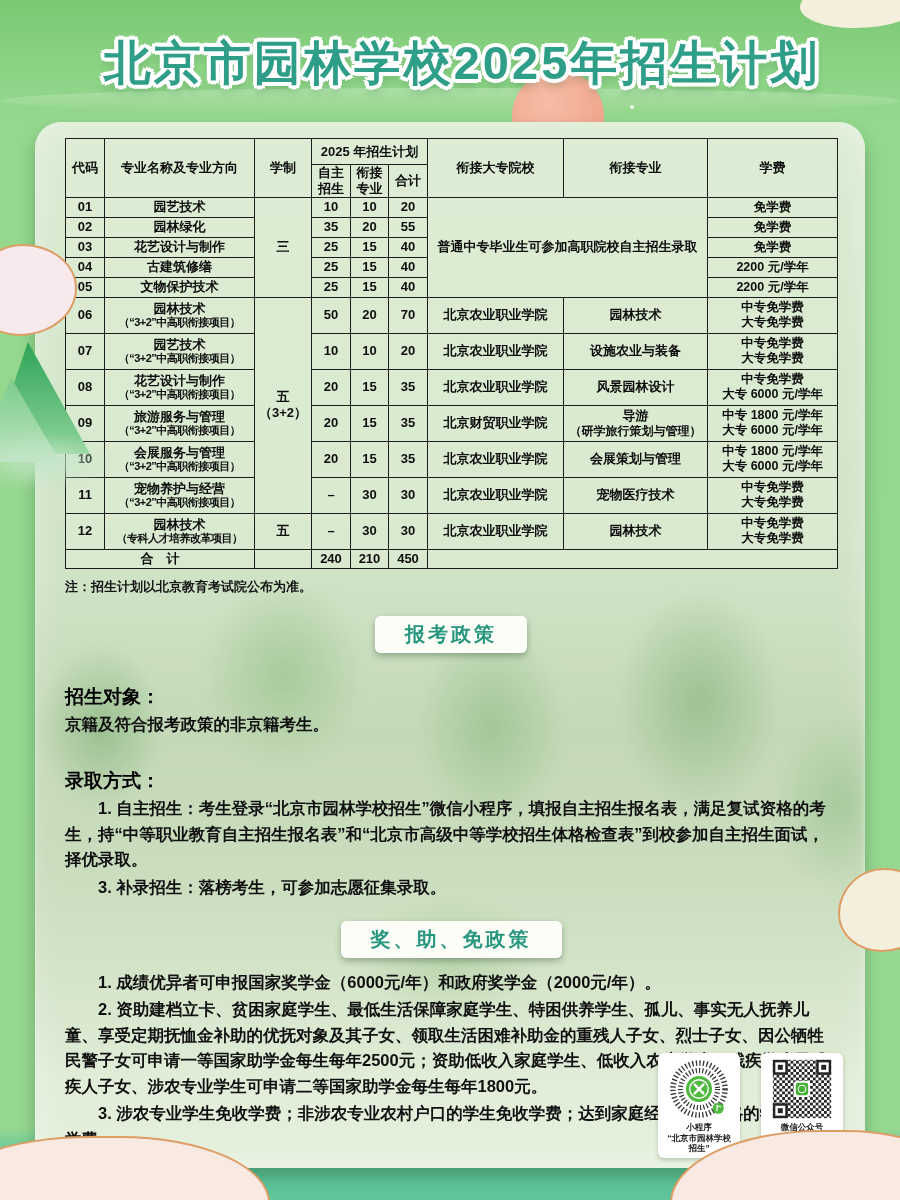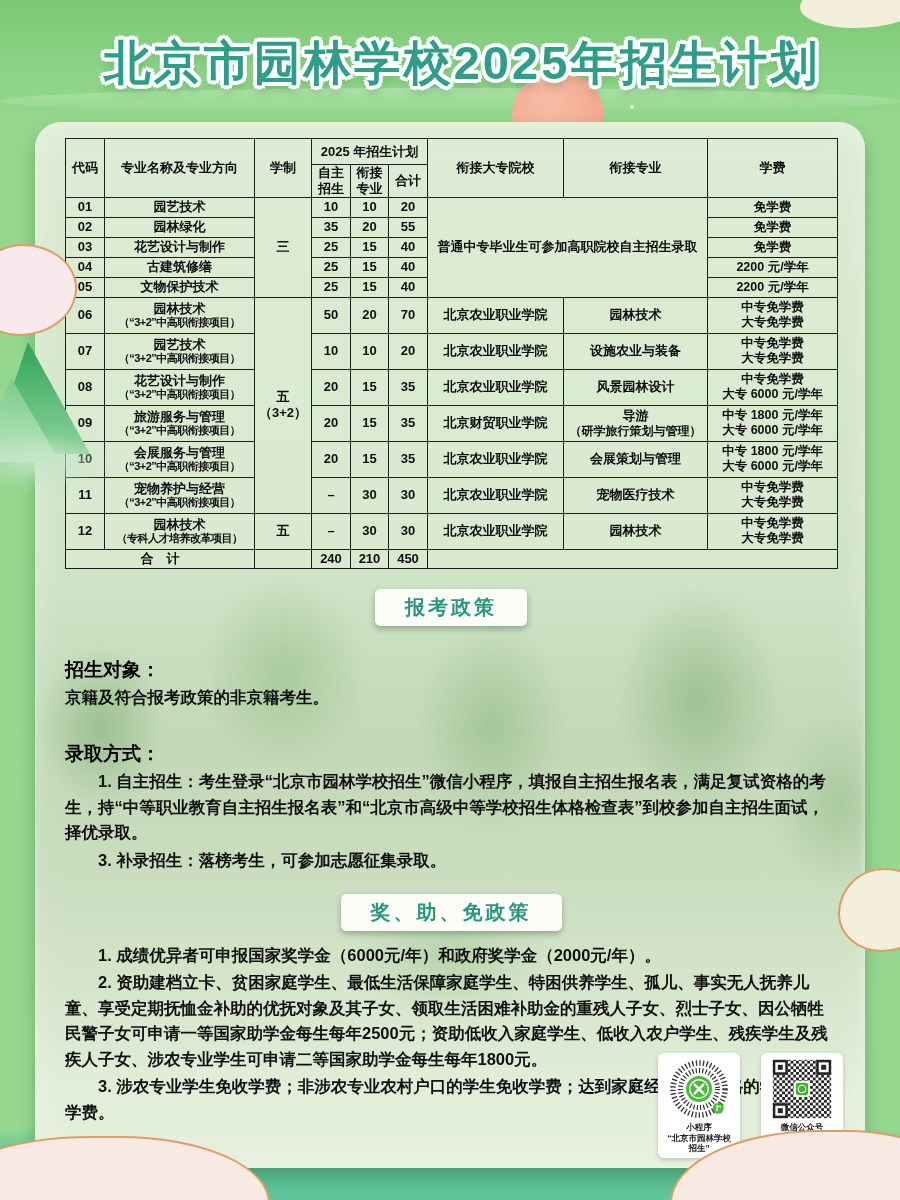--- a/index.html
+++ b/index.html
@@ -270,20 +270,21 @@
           <td colspan="2">合　计</td>
           <td></td>
           <td>240</td>
               <td>210</td>
               <td>450</td>
           <td colspan="3"></td>
         </tr>
       </tbody>
         </table>
 
+      <div class="note">注：招生计划以北京教育考试院公布为准。</div>
 
       <div class="badge">报考政策</div>
 
       <div class="sec-h">招生对象：</div>
       <div class="body-t">京籍及符合报考政策的非京籍考生。</div>
 
       <div class="sec-h">录取方式：</div>
       <div class="body-t para">1. 自主招生：考生登录“北京市园林学校招生”微信小程序，填报自主招生报名表，满足复试资格的考生，持“中等职业教育自主招生报名表”和“北京市高级中等学校招生体格检查表”到校参加自主招生面试，择优录取。</div>
       <div class="body-t para">3. 补录招生：落榜考生，可参加志愿征集录取。</div>
 

